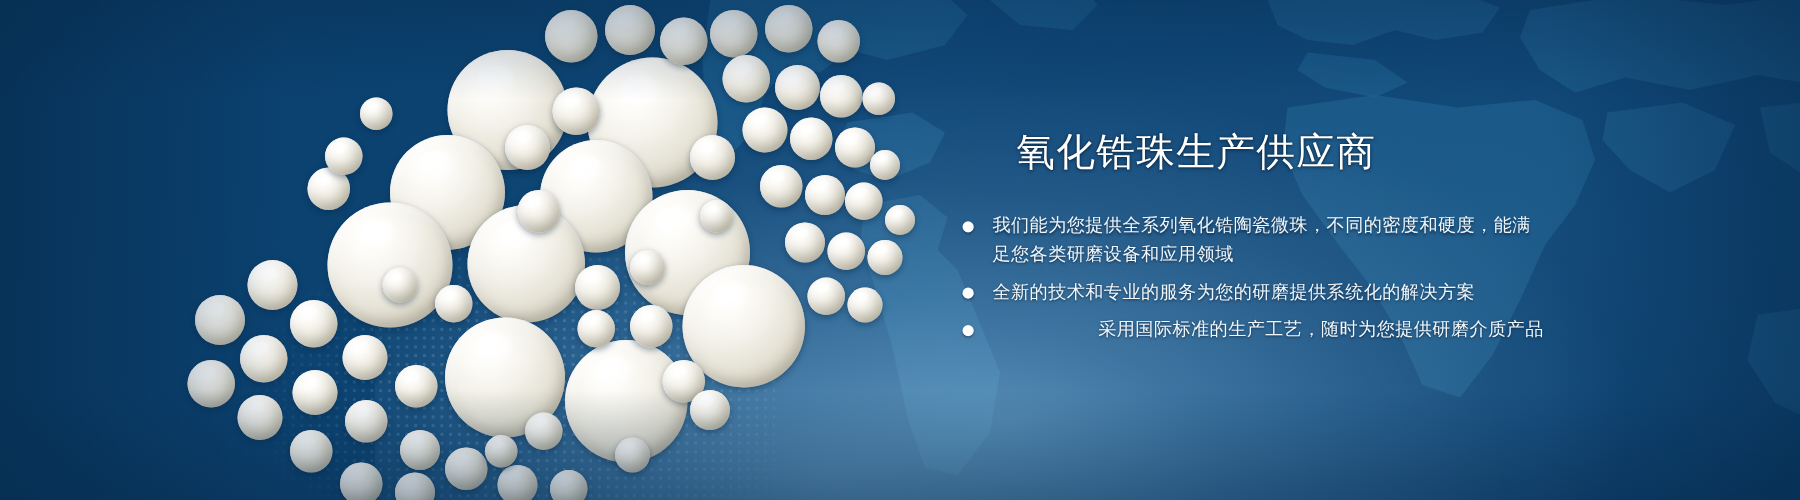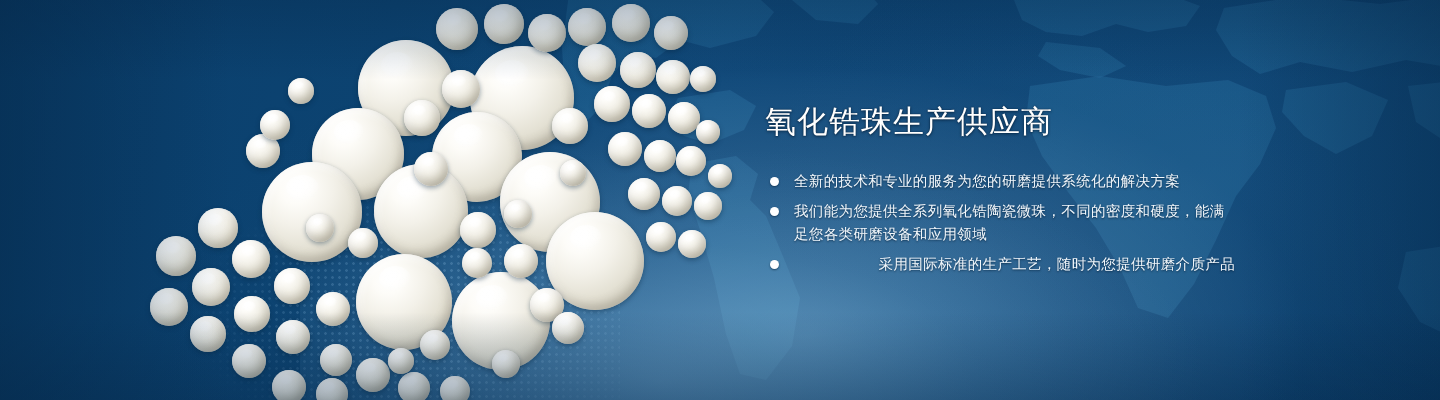--- a/index.html
+++ b/index.html
@@ -85,20 +85,21 @@
   .copy { position:absolute; left:765px; top:104px; width:470px; }
 
   .headline {
     color:#ffffff;
     font-size:31px;
     font-weight:400;
     letter-spacing:1px;
     line-height:1.18;
     text-shadow:0 1px 3px rgba(2,26,48,.75), 0 0 1px rgba(2,26,48,.9);
     white-space:nowrap;
+    margin-left:48px;
   }
 
   .bullets { margin-top:29px; list-style:none; }
   .bullet {
     position:relative;
     padding-left:29px;
     color:#f2f7fb;
     font-size:14.5px;
     line-height:23px;
     letter-spacing:.35px;
@@ -224,25 +225,25 @@
   </div>
 
   <div class="bg-vignette"></div>
 
   <div class="copy">
     <h1 class="headline">氧化锆珠生产供应商</h1>
 
     <ul class="bullets">
       <li class="bullet">
         <span class="dot"></span>
-        <span>全新的技术和专业的服务为您的研磨提供系统化的解决方案</span>
+        <span>我们能为您提供全系列氧化锆陶瓷微珠，不同的密度和硬度，能满足您各类研磨设备和应用领域</span>
       </li>
       <li class="bullet">
         <span class="dot"></span>
-        <span>我们能为您提供全系列氧化锆陶瓷微珠，不同的密度和硬度，能满足您各类研磨设备和应用领域</span>
+        <span>全新的技术和专业的服务为您的研磨提供系统化的解决方案</span>
       </li>
       <li class="bullet">
         <span class="dot"></span>
         <span>采用国际标准的生产工艺，随时为您提供研磨介质产品</span>
       </li>
     </ul>
   </div>
 
 </div>
 

